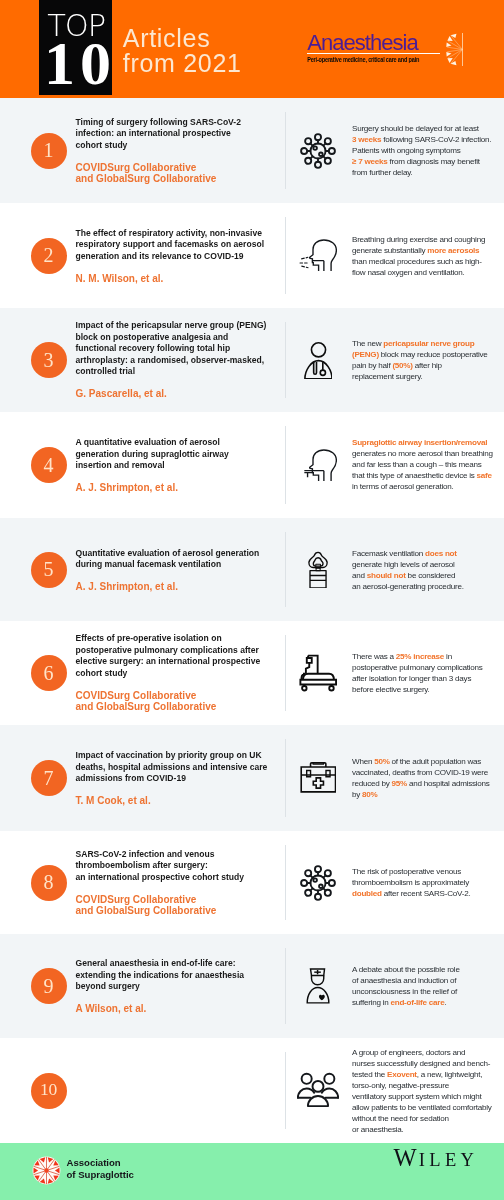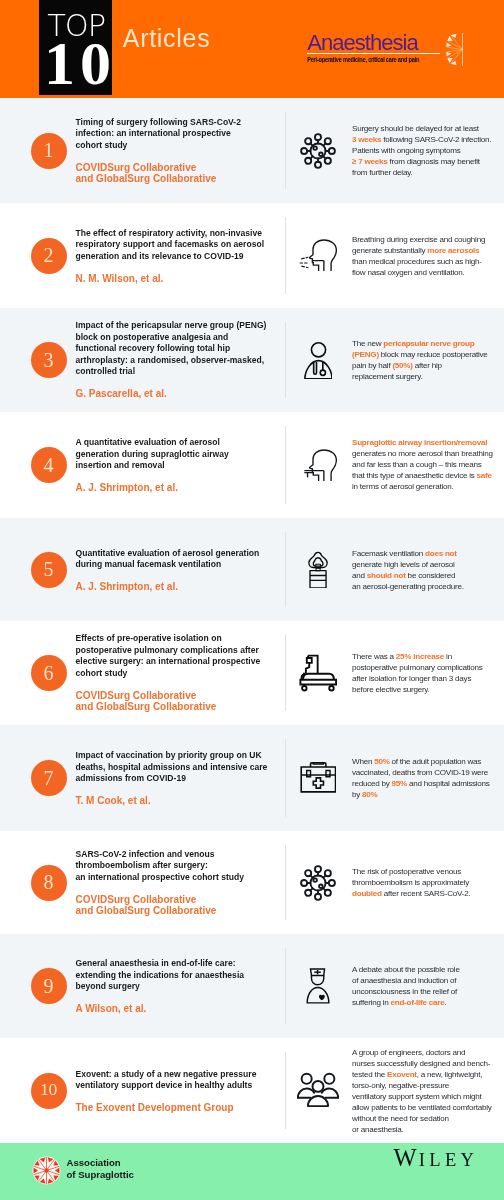--- a/index.html
+++ b/index.html
@@ -72,20 +72,21 @@
 
 <div class="page">
 
   <div class="header">
     <div class="top10-box">
       <div class="top10-top">TOP</div>
       <div class="top10-num">10</div>
     </div>
     <div class="hdr-title">
       <div>Articles</div>
+      <div>from 2021</div>
     </div>
     <div class="anaes">
       <div class="anaes-name">Anaesthesia</div>
       <div class="anaes-rule"></div>
       <div class="anaes-sub">Peri-operative medicine, critical care and pain</div>
     </div>
     <div class="anaes-mark">
       <svg viewBox="0 0 60 102" width="20" height="33" aria-hidden="true">
         <g fill="#FFF3E2" stroke="none">
 
@@ -333,25 +334,20 @@
               <rect x="44.5" y="6.0" width="6.8" height="19.5"></rect>
               <rect x="33.0" y="12.5" width="29.5" height="6.5"></rect>
             </g>
             <path d="M67.2 120.0 C63.0 114.0 54.0 116.5 54.0 124.5 C54.0 132.5 62.5 138.0 67.2 142.0C71.9 138.0 80.4 132.5 80.4 124.5 C80.4 116.5 71.4 114.0 67.2 120.0 Z" fill="#0D0D0D"></path>
           </svg>
         </div>
         <div class="desc">A debate about the possible role<br>of anaesthesia and induction of<br>unconsciousness in the relief of<br>suffering in <span class="hl">end-of-life care</span>.</div>
       </div>
       <div class="row plain" style="height: 105px;">
         <div class="num-circle ten" style="top: 34.5px;">10</div>
-        <div class="leftcol">
-          <div class="title">Exovent: a study of a new negative pressure
-ventilatory support device in healthy adults</div>
-          <div class="authors">The Exovent Development Group</div>
-        </div>
         <div class="vrule" style="top: 14px; height: 77px;"></div>
         <div class="icon" style="left: 294px; width: 48px; top: 28.5px; height: 48px;">
           <svg viewBox="0 0 100 100" width="42" height="42" aria-hidden="true">
             <g fill="none" stroke="#15181C" stroke-width="4.6" stroke-linecap="round" stroke-linejoin="round">
               <circle cx="23" cy="21" r="12"></circle>
               <circle cx="77" cy="21" r="12"></circle>
               <path d="M2 66c0-12 9.4-22 21-22 7.5 0 14 4 17.8 10"></path>
               <path d="M98 66c0-12-9.4-22-21-22-7.5 0-14 4-17.8 10"></path>
               <path d="M2 66h30M68 66h30"></path>
               <circle cx="50" cy="39" r="13"></circle>

